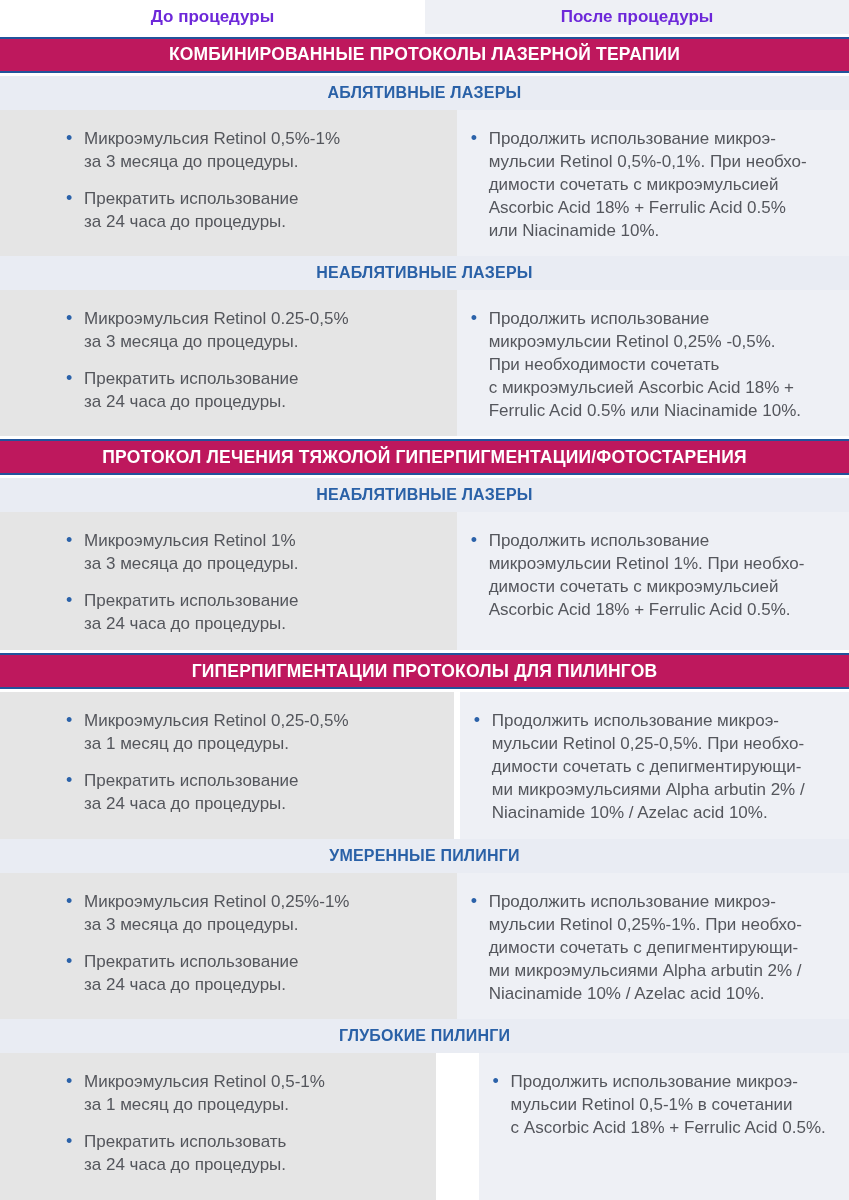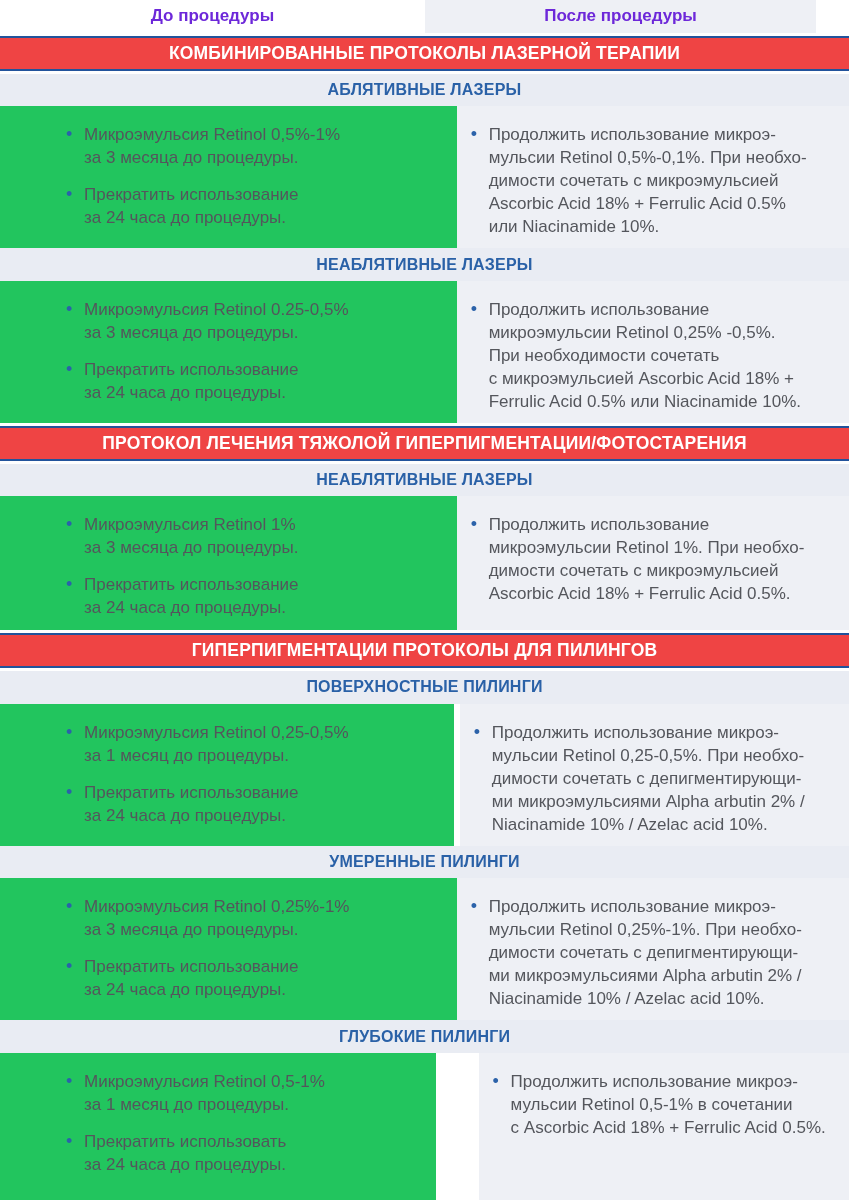--- a/index.html
+++ b/index.html
@@ -13,47 +13,47 @@
   }
   .page { width: 849px; height: 1200px; display: flex; flex-direction: column; }
 
   
   .col-header { display: flex; height: 36px; }
   .col-header-cell {
     display: flex; align-items: center; justify-content: center;
     font-weight: bold; font-size: 17px; color: #6d28d9;
   }
   .col-header-cell.left  { width: 425px; background: #ffffff; }
-  .col-header-cell.right { width: 391px; background: #eef0f5; }
+  .col-header-cell.right { width: 424px; background: #eef0f5; }
 
   
   .banner {
     height: 38px; margin: 3px 0;
-    background: #ef4444;
+    background: #be185d;
     border-top: 2px solid #22539b;
     border-bottom: 2px solid #22539b;
     display: flex; align-items: center; justify-content: center;
     color: #ffffff; font-weight: bold; font-size: 17.5px; letter-spacing: 0.2px;
     text-align: center;
   }
 
   
   .strip {
     height: 36px;
     background: #e9ecf3;
     display: flex; align-items: center; justify-content: center;
     color: #2a61a7; font-weight: bold; font-size: 16px; letter-spacing: 0.2px;
     text-align: center;
   }
 
   
   .row { display: flex; }
   .row:last-child { flex: 1 1 auto; gap: 43px; }
   .cell { padding-top: 17px; padding-bottom: 10px; }
-  .cell.left  { width: 487px; background: #22c55e; padding-left: 66px; padding-right: 28px; }
+  .cell.left  { width: 487px; background: #e5e5e5; padding-left: 66px; padding-right: 28px; }
   .cell.right { width: 424px; background: #eef0f5; padding-left: 14px; padding-right: 0; }
 
   ul.bullets { list-style: none; }
   ul.bullets li {
     position: relative;
     padding-left: 18px;
     margin-bottom: 14px;
     font-size: 17px;
     line-height: 23px;
   }
@@ -141,21 +141,20 @@
         <li><span class="li-text">Продолжить использование
 микроэмульсии Retinol 1%. При необхо-
 димости сочетать с микроэмульсией
 Ascorbic Acid 18% + Ferrulic Acid 0.5%.</span></li>
       </ul>
     </div>
   </div>
 
   <div class="banner">ГИПЕРПИГМЕНТАЦИИ ПРОТОКОЛЫ ДЛЯ ПИЛИНГОВ</div>
 
-  <div class="strip">ПОВЕРХНОСТНЫЕ ПИЛИНГИ</div>
   <div class="row h140">
     <div class="cell left">
       <ul class="bullets">
         <li><span class="li-text">Микроэмульсия Retinol 0,25-0,5%
 за 1 месяц до процедуры.</span></li>
         <li><span class="li-text">Прекратить использование
 за 24 часа до процедуры.</span></li>
       </ul>
     </div>
     <div class="cell right">

